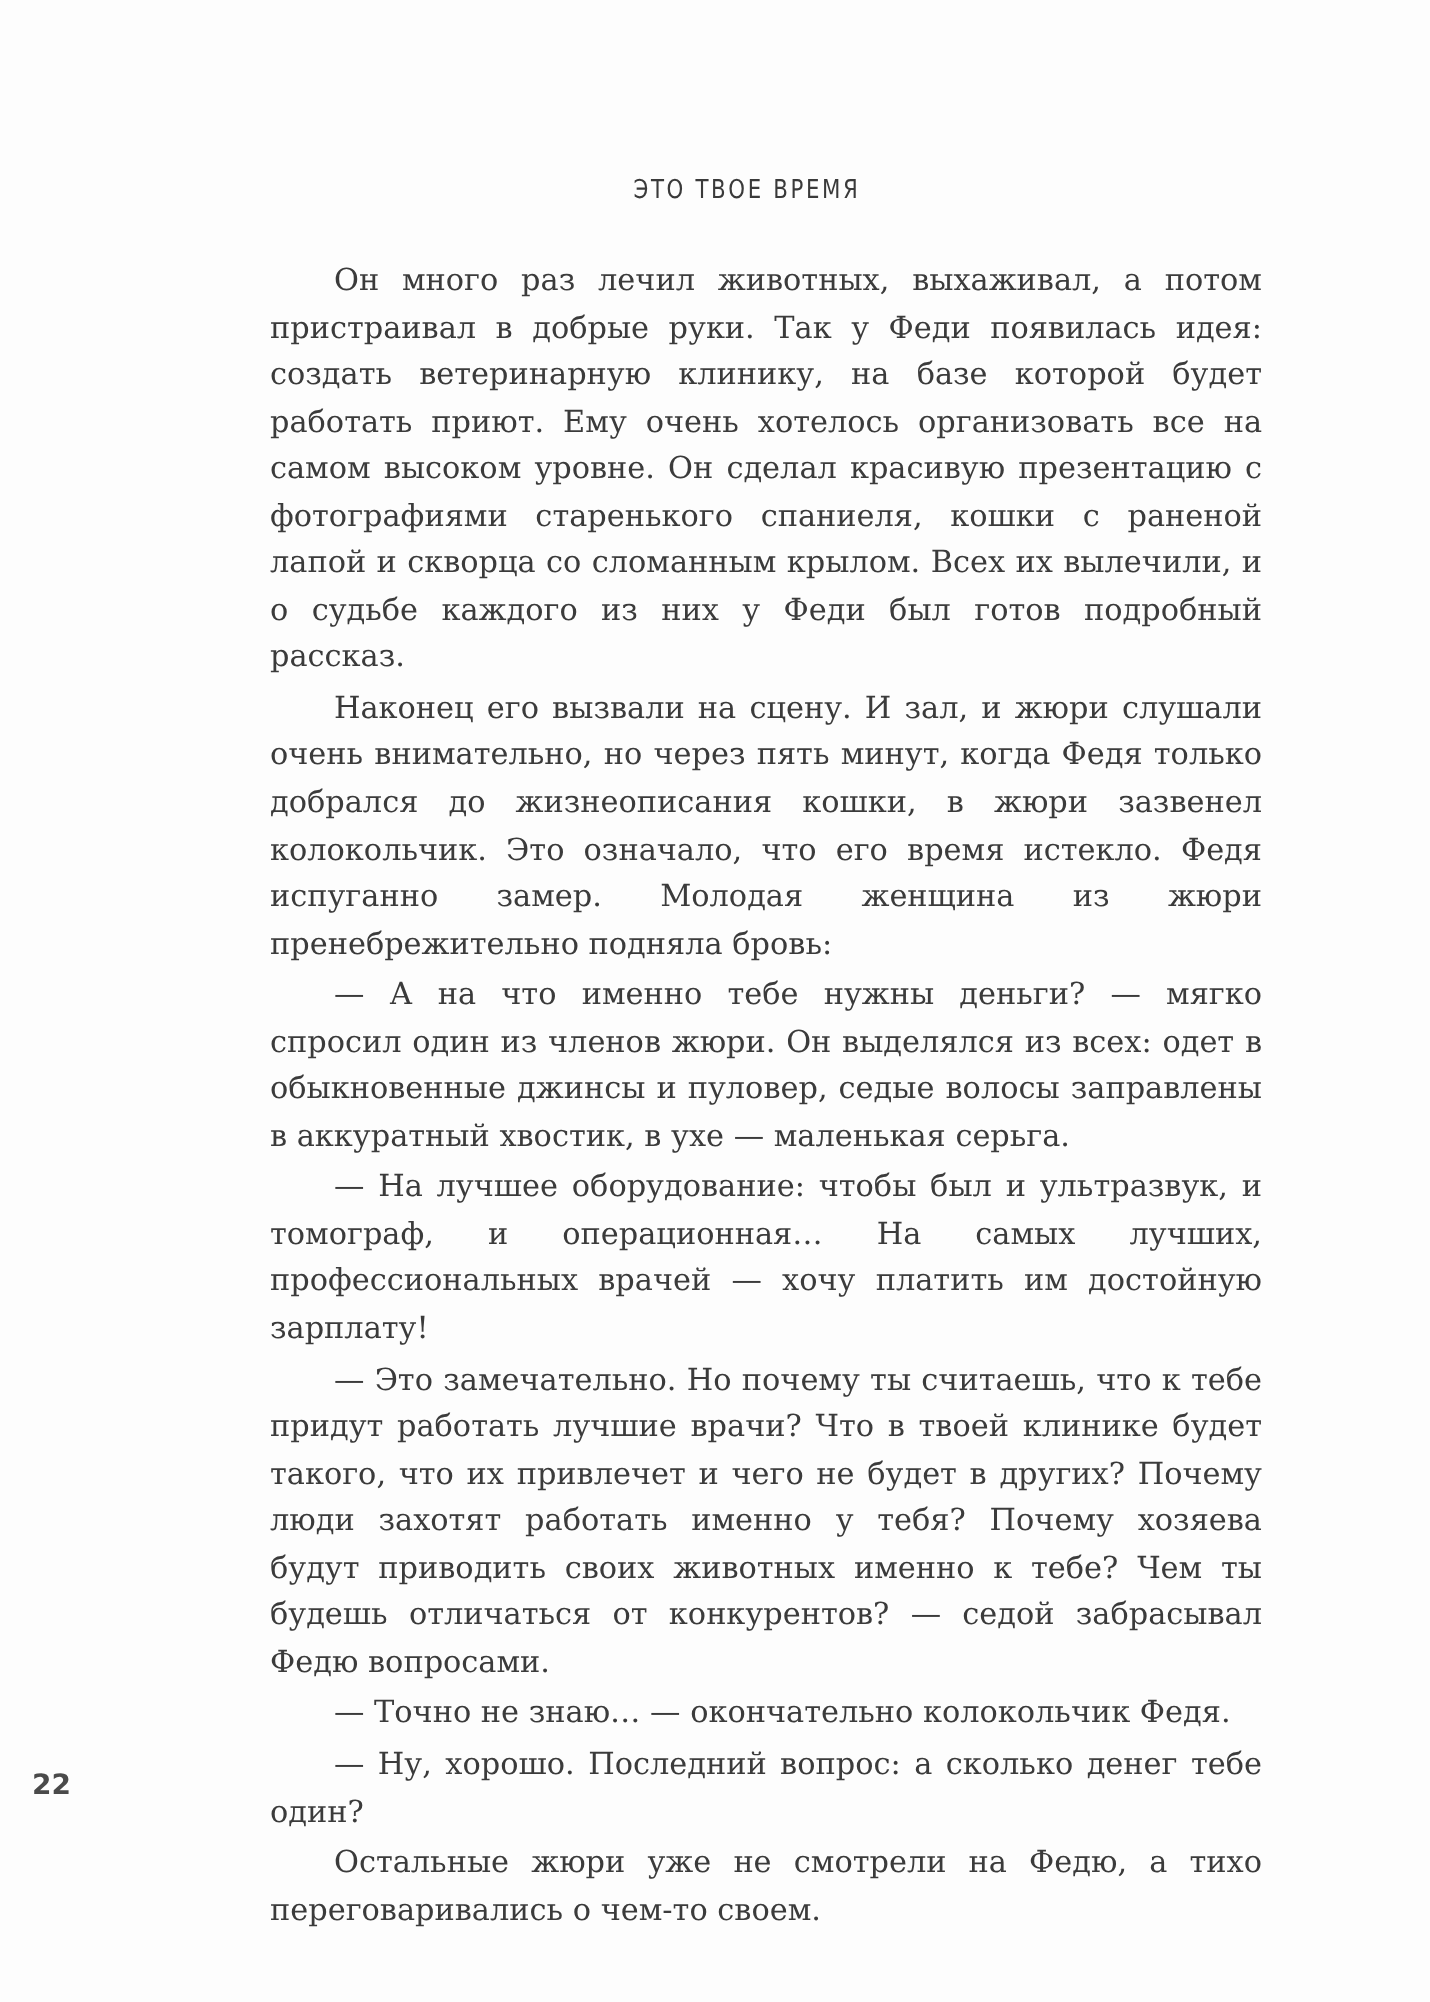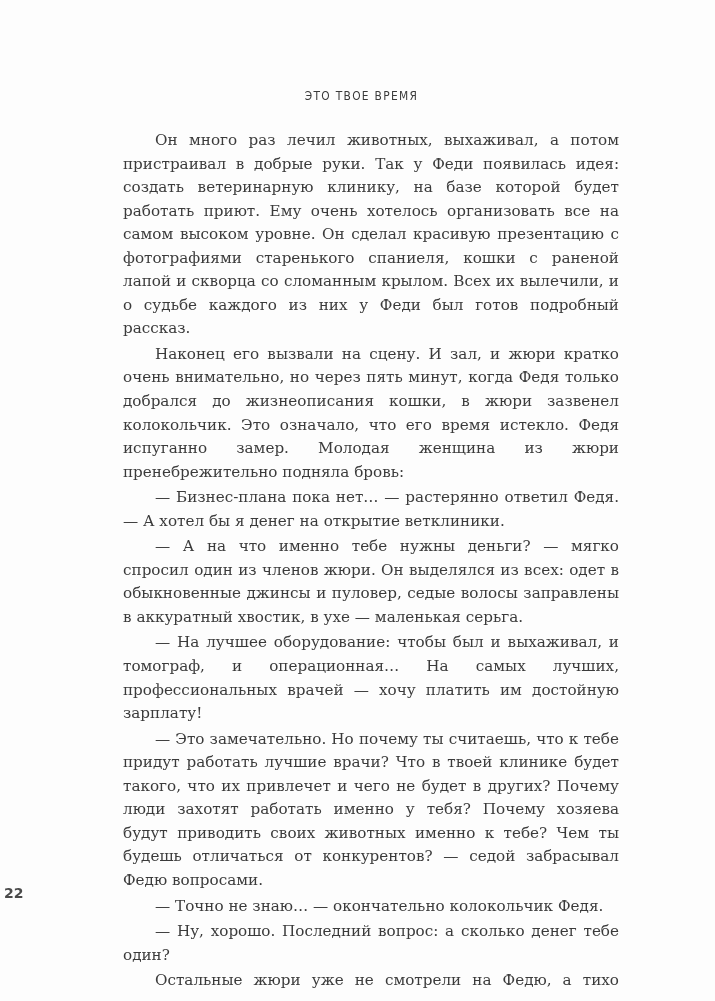--- a/index.html
+++ b/index.html
@@ -9,21 +9,21 @@
     }
     body {
       width: 715px;
       height: 1001px;
       position: relative;
       overflow: hidden;
       background: #fdfdfd;
     }
     .page {
       position: absolute;
-      left: 4px; top: 0;
+      left: 16px; top: 0;
       width: 582px;
       height: 1001px;
     }
     .running-head {
       position: absolute;
       top: 88px;
       left: 0;
       width: 715px;
       text-align: center;
       font-family: "DejaVu Sans", sans-serif;
@@ -62,24 +62,23 @@
     }
   </style>
 </head>
 <body>
 
 <div class="page">
   <div class="running-head">ЭТО ТВОЕ ВРЕМЯ</div>
 
   <div class="body-text">
     <p>Он много раз лечил животных, выхаживал, а потом пристраивал в добрые руки. Так у Феди появилась идея: создать ветеринарную клинику, на базе которой будет работать приют. Ему очень хотелось организовать все на самом высоком уровне. Он сделал красивую презентацию с фотографиями старенького спаниеля, кошки с раненой лапой и скворца со сломанным крылом. Всех их вылечили, и о судьбе каждого из них у Феди был готов подробный рассказ.</p>
-    <p>Наконец его вызвали на сцену. И зал, и жюри кратко очень внимательно, но через пять минут, когда Федя только добрался до жизнеописания кошки, в жюри зазвенел колокольчик. Это означало, что его время истекло. Федя испуганно замер. Молодая женщина из жюри пренебрежительно подняла бровь:</p>
-    <p>— Бизнес-плана пока нет… — растерянно ответил Федя. — А хотел бы я денег на открытие ветклиники.</p>
+    <p>Наконец его вызвали на сцену. И зал, и жюри слушали очень внимательно, но через пять минут, когда Федя только добрался до жизнеописания кошки, в жюри зазвенел колокольчик. Это означало, что его время истекло. Федя испуганно замер. Молодая женщина из жюри пренебрежительно подняла бровь:</p>
     <p>— А на что именно тебе нужны деньги? — мягко спросил один из членов жюри. Он выделялся из всех: одет в обыкновенные джинсы и пуловер, седые волосы заправлены в аккуратный хвостик, в ухе — маленькая серьга.</p>
-    <p>— На лучшее оборудование: чтобы был и выхаживал, и томограф, и операционная… На самых лучших, профессиональных врачей — хочу платить им достойную зарплату!</p>
+    <p>— На лучшее оборудование: чтобы был и ультразвук, и томограф, и операционная… На самых лучших, профессиональных врачей — хочу платить им достойную зарплату!</p>
     <p>— Это замечательно. Но почему ты считаешь, что к тебе придут работать лучшие врачи? Что в твоей клинике будет такого, что их привлечет и чего не будет в других? Почему люди захотят работать именно у тебя? Почему хозяева будут приводить своих животных именно к тебе? Чем ты будешь отличаться от конкурентов? — седой забрасывал Федю вопросами.</p>
     <p>— Точно не знаю… — окончательно колокольчик Федя.</p>
     <p>— Ну, хорошо. Последний вопрос: а сколько денег тебе один?</p>
     <p>Остальные жюри уже не смотрели на Федю, а тихо переговаривались о чем-то своем.</p>
 
   </div>
 
   <div class="page-number">22</div>
 </div>
 

